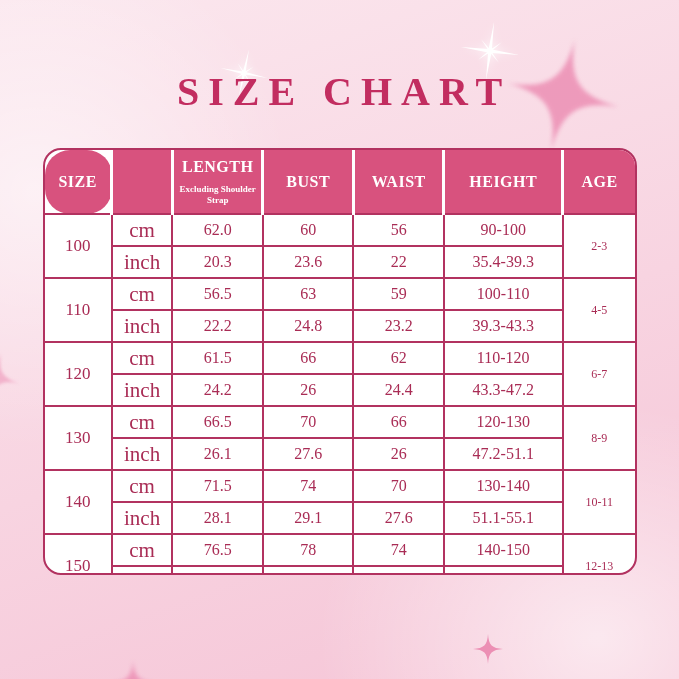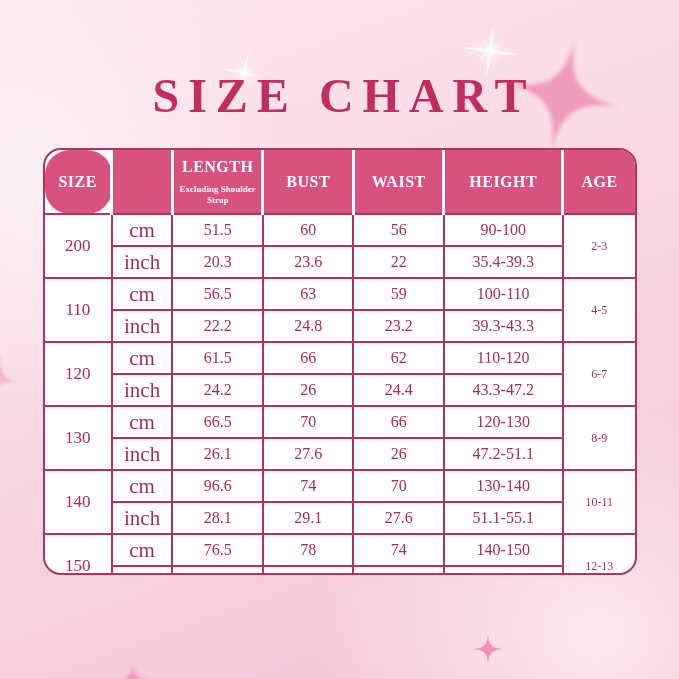--- a/index.html
+++ b/index.html
@@ -20,21 +20,21 @@
     position:relative; width:679px; height:679px; overflow:hidden;
     background:
       radial-gradient(ellipse 430px 360px at 88% 94%, rgba(255,255,255,.60), rgba(255,255,255,0) 65%),
       radial-gradient(ellipse 430px 430px at 5% 28%, rgba(255,255,255,.55), rgba(255,255,255,0) 60%),
       linear-gradient(160deg, var(--bg-top-left) 0%, var(--bg-mid) 55%, var(--bg-bottom) 100%);
   }
   .title{
     position:absolute; top:72px; left:0; right:0;
     text-align:center;
     font-family:"Liberation Serif", serif;
-    font-weight:bold; font-size:48px; line-height:1;
+    font-weight:bold; font-size:40px; line-height:1;
     letter-spacing:9px; text-indent:9px;
     color:var(--title-text);
   }
   .sparkle{ position:absolute; pointer-events:none; }
   .white-sparkle path, .white-sparkle circle{ fill:var(--sparkle-white); }
   .sparkle.glow{ filter: blur(.3px) drop-shadow(0 0 5px rgba(255,255,255,.95)); }
   .pink-star path{ fill:var(--star-pink); }
   .pink-star.soft{ filter: blur(2px); opacity:.85; }
   .pink-star.faint{ filter: blur(1.5px); opacity:.55; }
 
@@ -142,23 +142,23 @@
             <th>
               <span class="h-label">HEIGHT</span>
             </th>
             <th>
               <span class="h-label">AGE</span>
             </th>
           </tr>
         </thead>
       <tbody>
           <tr>
-            <td class="c-size" rowspan="2">200</td>
-            <td class="c-unit">cm</td>
-            <td class="c-length">51.5</td>
+            <td class="c-size" rowspan="2">100</td>
+            <td class="c-unit">cm</td>
+            <td class="c-length">62.0</td>
             <td class="c-bust">60</td>
             <td class="c-waist">56</td>
             <td class="c-height">90-100</td>
             <td class="c-age" rowspan="2">2-3</td>
           </tr>
           <tr>
             <td class="c-unit">inch</td>
             <td class="c-length">20.3</td>
             <td class="c-bust">23.6</td>
             <td class="c-waist">22</td>
@@ -208,21 +208,21 @@
           <tr>
             <td class="c-unit">inch</td>
             <td class="c-length">26.1</td>
             <td class="c-bust">27.6</td>
             <td class="c-waist">26</td>
             <td class="c-height">47.2-51.1</td>
           </tr>
           <tr>
             <td class="c-size" rowspan="2">140</td>
             <td class="c-unit">cm</td>
-            <td class="c-length">96.6</td>
+            <td class="c-length">71.5</td>
             <td class="c-bust">74</td>
             <td class="c-waist">70</td>
             <td class="c-height">130-140</td>
             <td class="c-age" rowspan="2">10-11</td>
           </tr>
           <tr>
             <td class="c-unit">inch</td>
             <td class="c-length">28.1</td>
             <td class="c-bust">29.1</td>
             <td class="c-waist">27.6</td>

